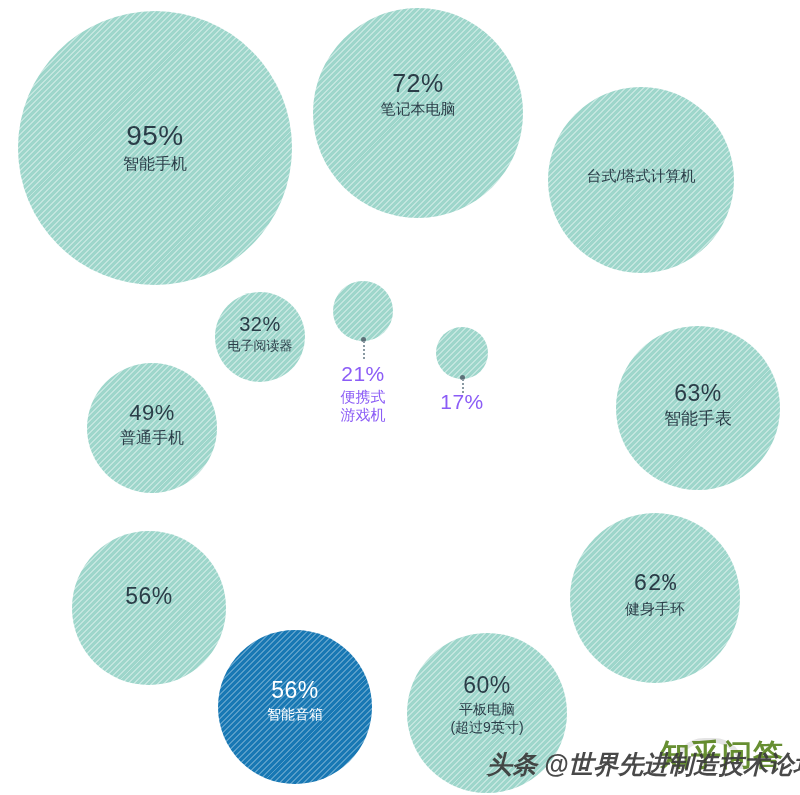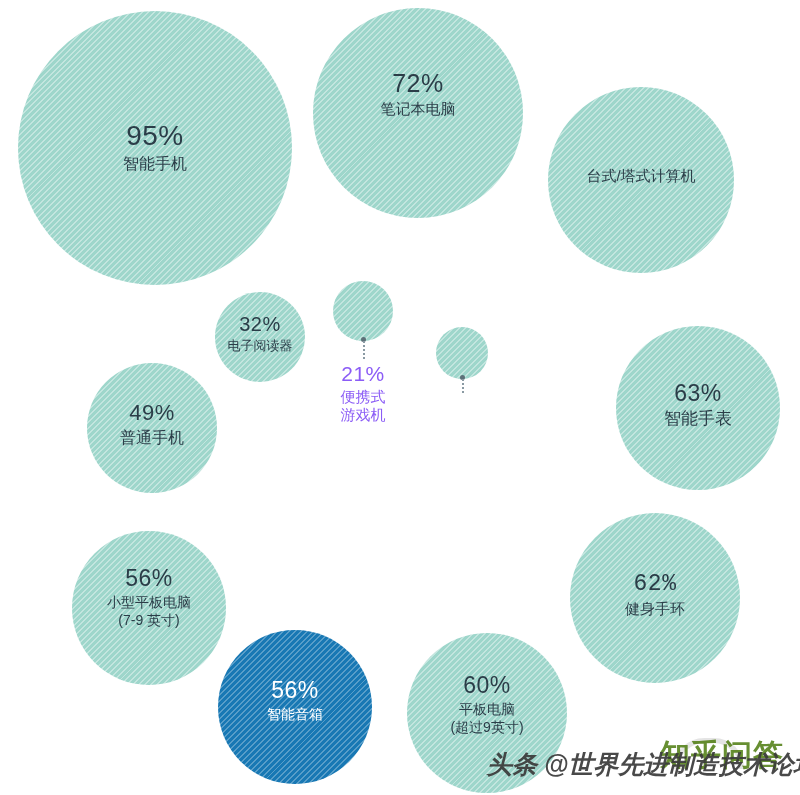--- a/index.html
+++ b/index.html
@@ -156,38 +156,37 @@
       <div class="leader" style="left: 363px; top: 341px; height: 18px;"></div>
       <div class="caption" style="left: 313px; top: 361px; width: 100px;">
         <div class="pct" style="font-size: 21px;">21%</div>
         <div class="lbl" style="font-size: 15px;">便携式
 游戏机</div>
       </div>
       <div class="bubble teal plain" style="left: 436px; top: 327px; width: 52px; height: 52px;"></div>
       <div class="leader-dot" style="left: 459.5px; top: 375px;"></div>
       <div class="leader" style="left: 462px; top: 379px; height: 14px;"></div>
       <div class="caption" style="left: 396px; top: 389px; width: 132px;">
+        <div class="pct" style="font-size: 21px;">17%</div>
       </div>
       <div class="bubble teal" style="left: 87px; top: 363px; width: 130px; height: 130px;">
         <div style="transform: translateY(-3px);">
           <div class="pct" style="font-size: 22px;">49%</div>
           <div class="lbl" style="font-size: 16px;">普通手机</div>
         </div>
       </div>
       <div class="bubble teal" style="left: 616px; top: 326px; width: 164px; height: 164px;">
         <div style="transform: translateY(-2px);">
           <div class="pct" style="font-size: 23px;">63%</div>
           <div class="lbl" style="font-size: 17px;">智能手表</div>
         </div>
       </div>
       <div class="bubble teal" style="left: 72px; top: 531px; width: 154px; height: 154px;">
         <div style="transform: translateY(-10px);">
           <div class="pct" style="font-size: 23px;">56%</div>
-          <div class="lbl" style="font-size: 14px;">小型平板电脑
-(7-9 英寸)</div>
         </div>
       </div>
       <div class="bubble blue" style="left: 218px; top: 630px; width: 154px; height: 154px;">
         <div style="transform: translateY(-6px);">
           <div class="pct" style="font-size: 23px;">56%</div>
           <div class="lbl" style="font-size: 14px;">智能音箱</div>
         </div>
       </div>
       <div class="bubble teal" style="left: 407px; top: 633px; width: 160px; height: 160px;">
         <div style="transform: translateY(-8px);">

